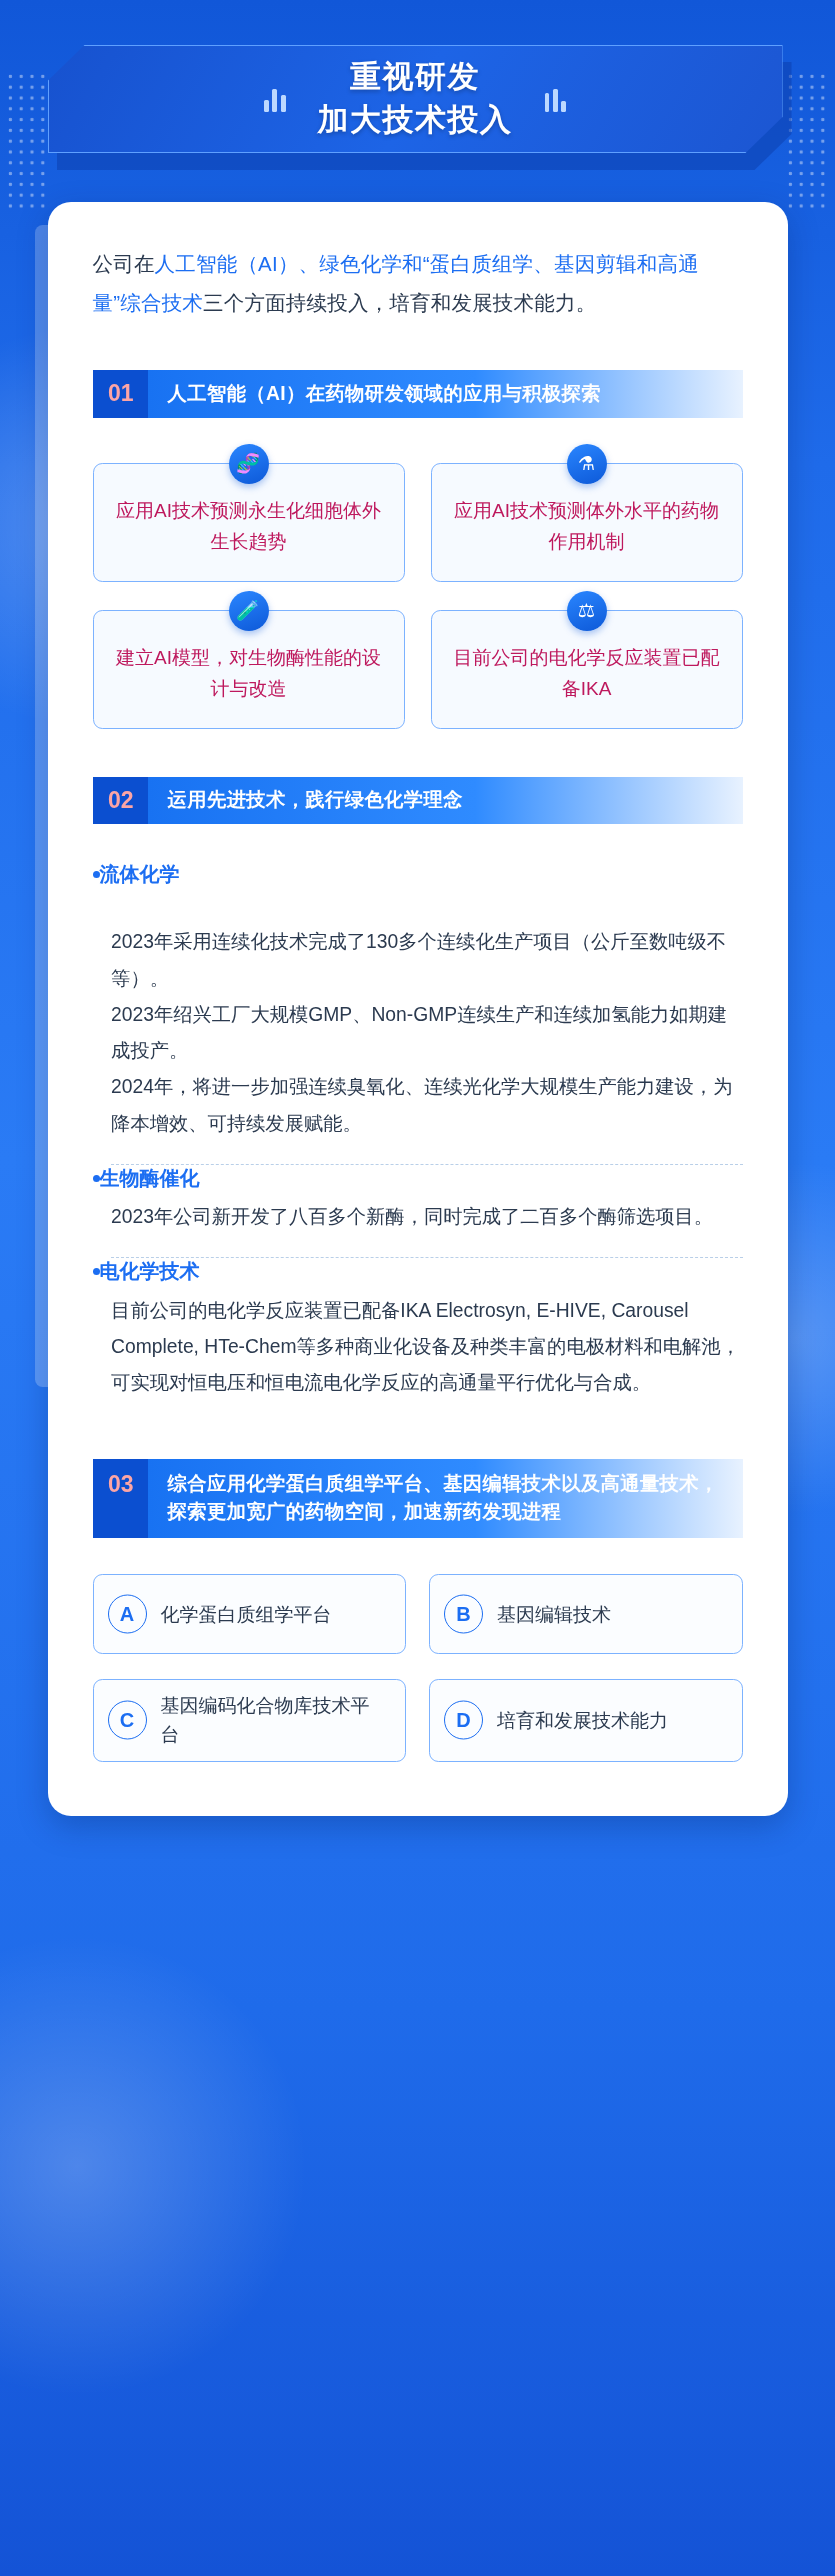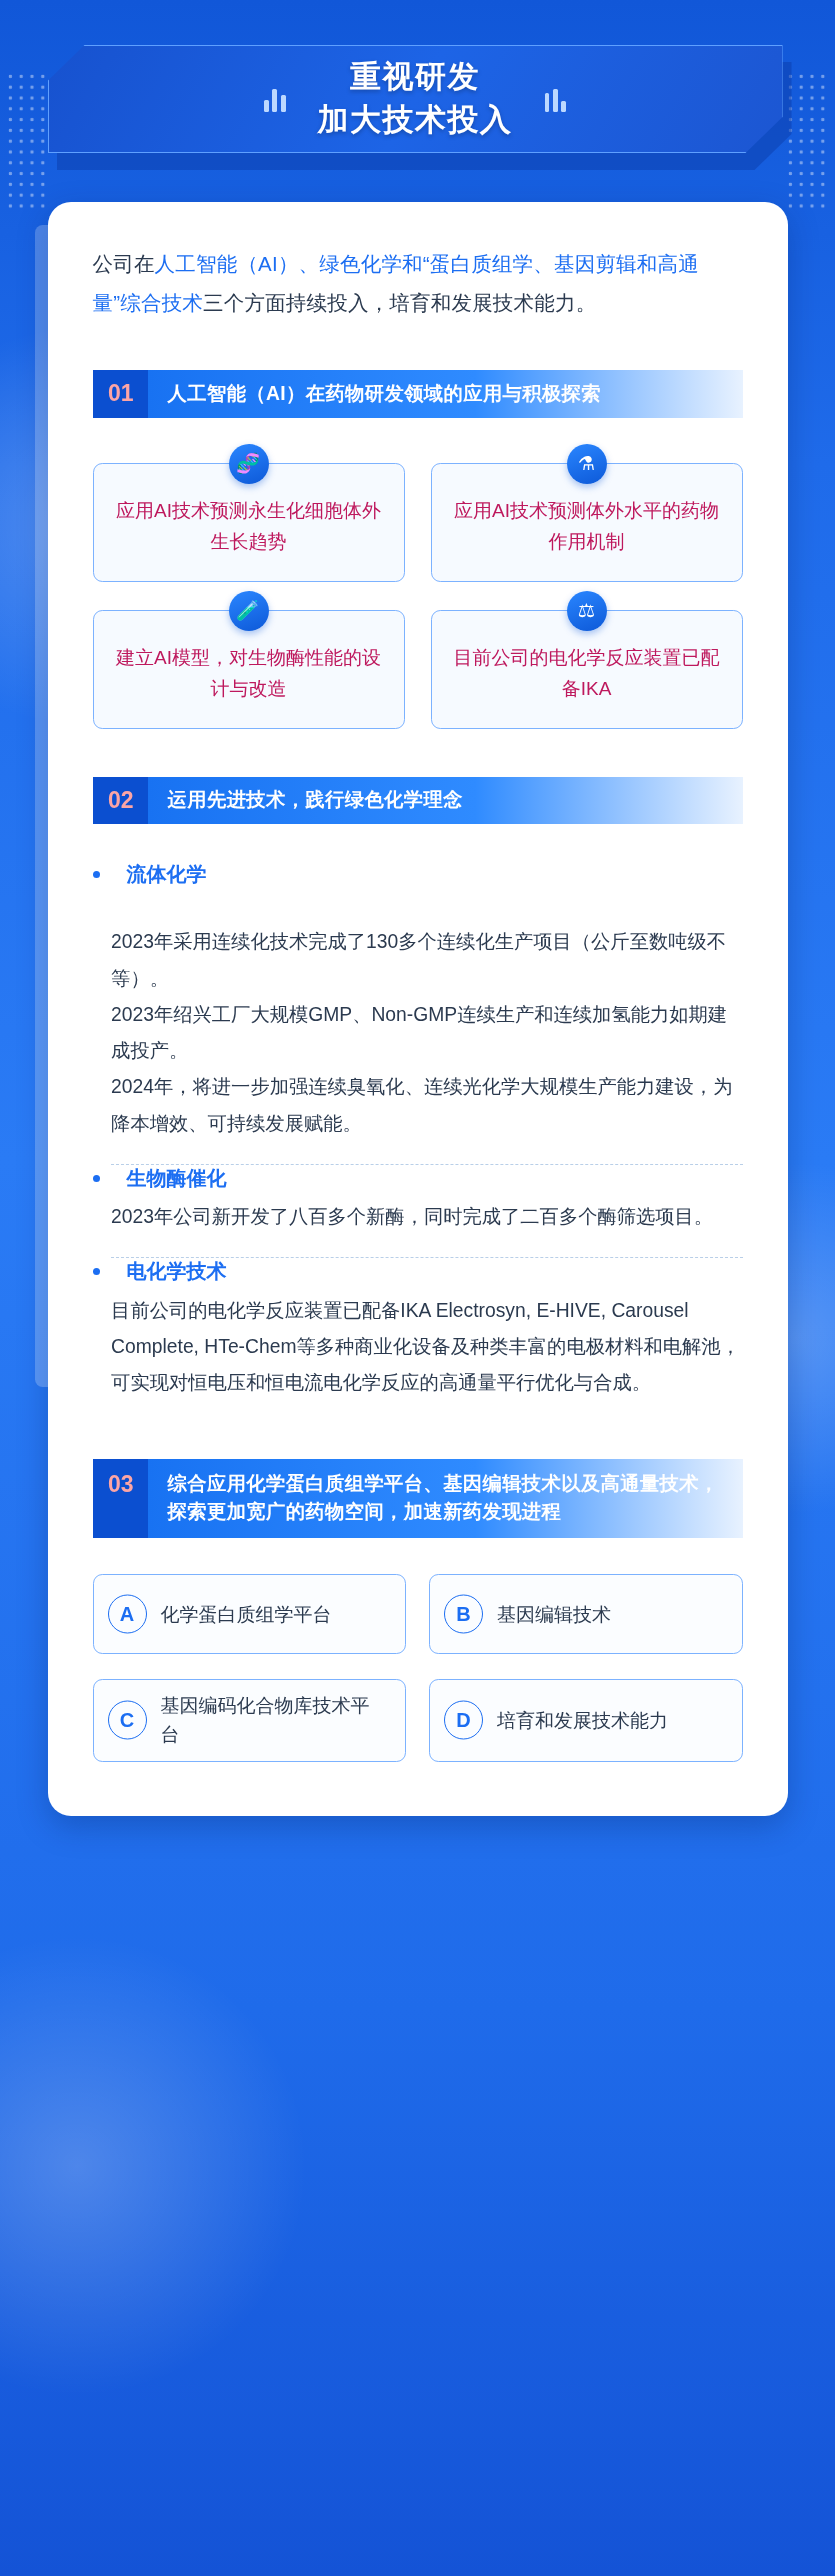--- a/index.html
+++ b/index.html
@@ -178,21 +178,21 @@
     text-align: center;
   }
 
   
   .blist { margin-top: 37px; }
   .bitem { }
   .bitem:first-child { margin-top: 29px; }
   .bhead {
     display: flex;
     align-items: center;
-    gap: 27px;
+    gap: 0;
     color: #1c6ef2;
     font-size: 20px;
     font-weight: bold;
     margin-bottom: 7.7px;
   }
   .bhead .dot {
     width: 7px; height: 7px;
     background: #1c6ef2;
     border-radius: 50%;
     flex: none;

